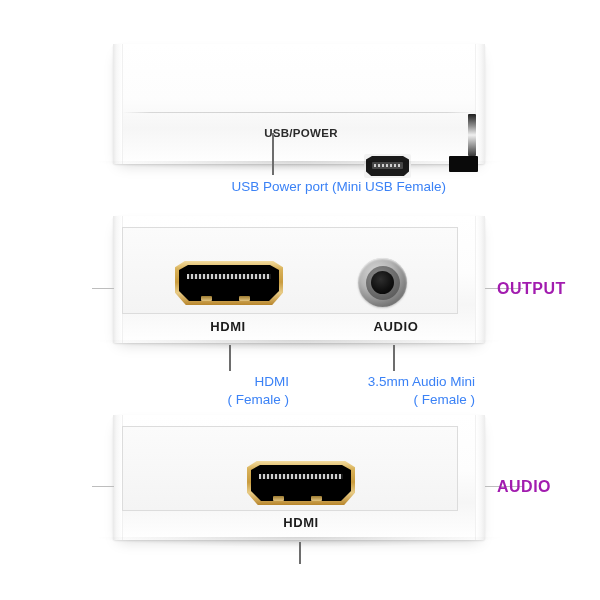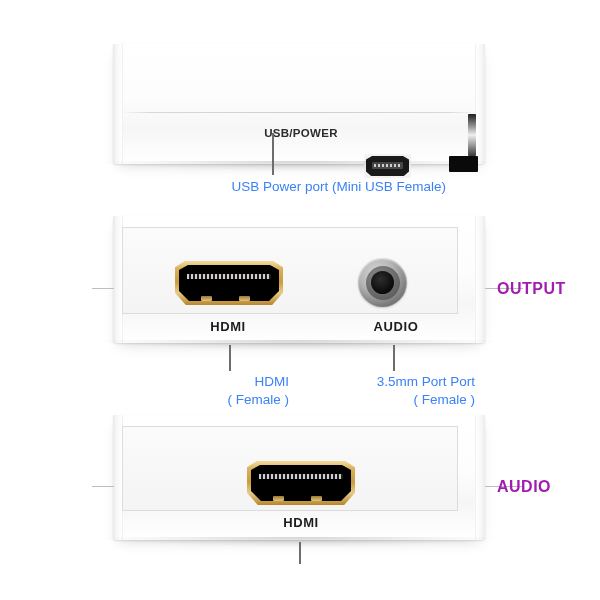--- a/index.html
+++ b/index.html
@@ -315,21 +315,21 @@
 
   <div class="lead-h" style="left:485px; top:288px; width:38px;"></div>
   <div class="lead-h" style="left:92px; top:288px; width:22px;"></div>
   <div class="side-label" style="left:497px; top:280px;">OUTPUT</div>
 
   <div class="lead-v" style="left:229px; top:345px; height:26px;"></div>
   <div class="caption" style="left:169px; top:373px; width:120px;">HDMI
 ( Female )</div>
 
   <div class="lead-v" style="left:393px; top:345px; height:26px;"></div>
-  <div class="caption" style="left:313px; top:373px; width:162px;">3.5mm Port Port
+  <div class="caption" style="left:313px; top:373px; width:162px;">3.5mm Audio Mini
 ( Female )</div>
 
   <div class="device" id="dev-in">
     <div class="dev-left-edge"></div>
     <div class="dev-right-edge"></div>
     <div class="face-plate"></div>
 
     <div class="hdmi" id="hdmi-in">
       <div class="bezel"></div>
       <div class="cavity"></div>

